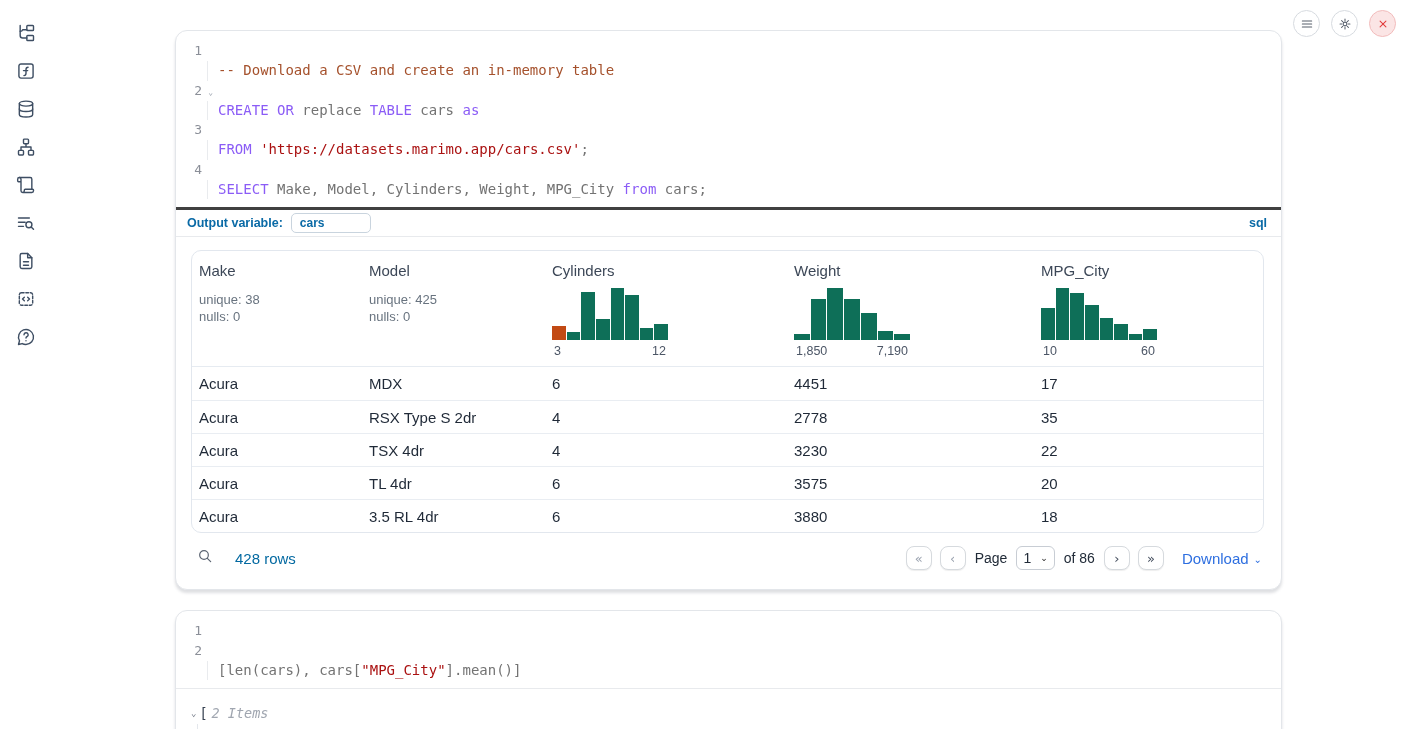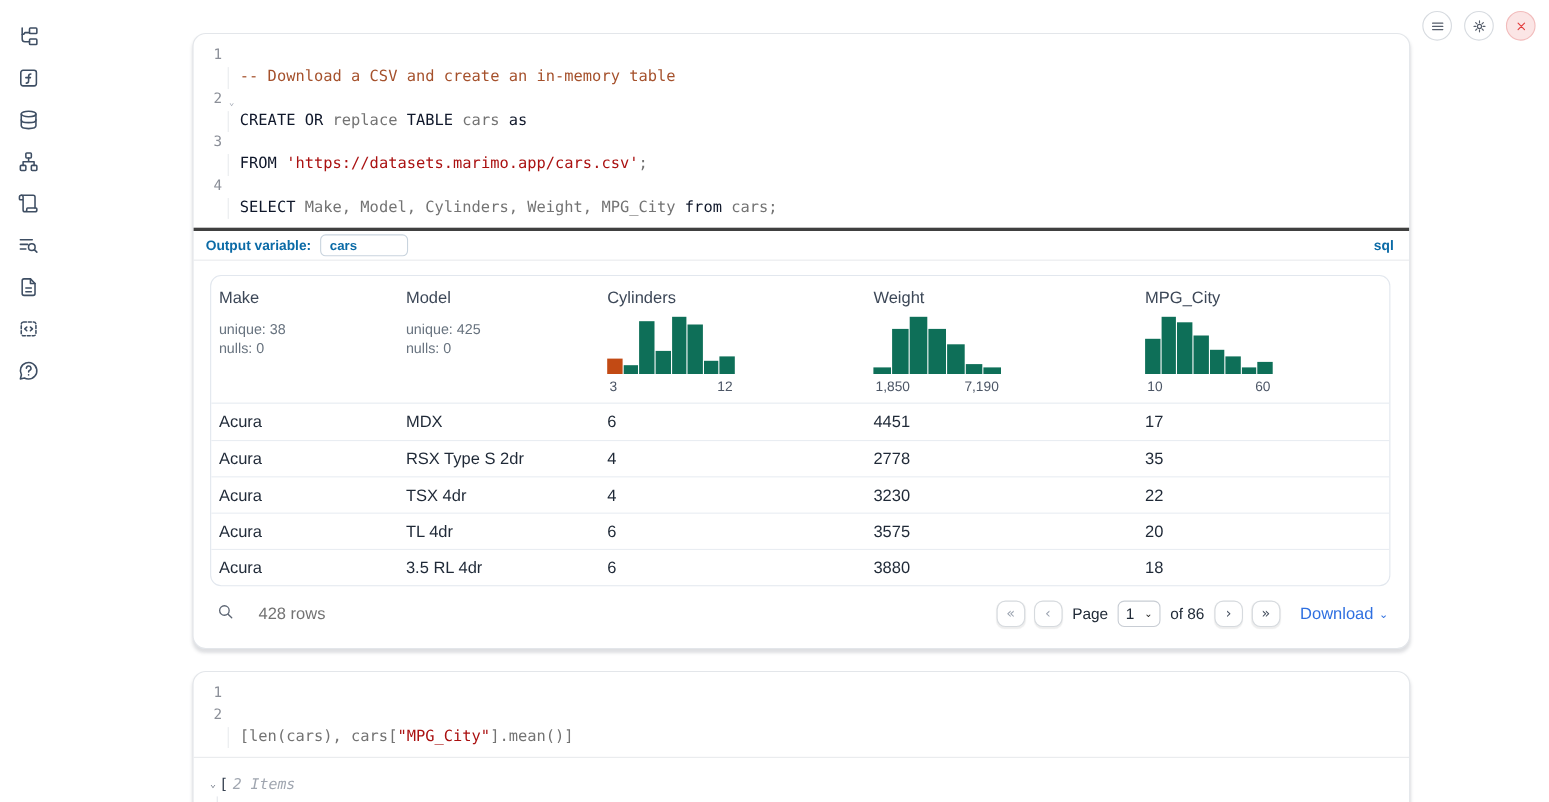--- a/index.html
+++ b/index.html
@@ -31,21 +31,21 @@
           box-shadow:0 3px 3px rgba(70,80,95,.18); }
   .cell + .cell { margin-top:20px; }
 
   .code-area { padding:10px 0 8px; }
   .code-line { display:flex; font-family:"DejaVu Sans Mono", monospace;
                font-size:14px; line-height:19.5px; }
   .ln { width:31px; flex:0 0 31px; text-align:right; color:#8b8f98; font-size:13px;
         padding-right:5px; position:relative; }
   .fold { position:absolute; right:-6px; top:2px; font-size:8px; color:#9aa2ae; }
   .lc { border-left:1px solid #e9ebee; padding-left:10px; white-space:pre; color:#24292e;margin-top:20px; }
-  .tok-kw { color:#0f172a; }
+  .tok-kw { color:#8b5cf6; }
   .tok-comment { color:#a5512c; }
   .tok-str { color:#aa1111; }
   .tok-plain { color:#737373; }
 
   
   .outvar-bar { height:30px; border-top:3px solid #404040; border-bottom:1px solid #e8eaed;
                 display:flex; align-items:center; padding:0 14px 0 11px; }
   .outvar-label { color:#0a6aa6; font-weight:bold; font-size:12.5px; }
   .outvar-input { width:80px; height:20px; margin-left:8px; border:1px solid #c9d4de;
                   border-radius:5px; color:#0a6aa6; font-weight:bold; font-size:12px;
@@ -67,21 +67,21 @@
   .hist-labels { display:flex; justify-content:space-between; font-size:12.5px;
                  color:#4c5666; margin-top:4px; padding:0 2px; }
   .trow { height:33px; align-items:center; font-size:15px; color:#1f2937; cursor:default; }
   .trow > div { padding-left:7px; }
   .trow + .trow { border-top:1px solid #e9edf2; }
 
   
   .table-footer { display:flex; align-items:center; padding:13px 2px 9px 6px; }
   .search-icon svg { width:16px; height:16px; stroke:#5b6472; fill:none; stroke-width:1.8;
                      stroke-linecap:round; cursor:pointer; }
-  .row-count { margin-left:22px; font-size:15px; color:#737373; }
+  .row-count { margin-left:22px; font-size:15px; color:#0369a1; }
   .pager { margin-left:auto; display:flex; align-items:center; gap:8px; }
   .pg-btn { width:26px; height:24px; border:1px solid #d6dade; border-radius:8px; background:#fff;
             box-shadow:0 1px 1px rgba(0,0,0,.07); display:flex; align-items:center; justify-content:center;
             font-size:13px; color:#444e5e; cursor:pointer; font-family:"DejaVu Sans", sans-serif; }
   .pg-btn.disabled { color:#9aa2af; }
   .pg-label { font-size:14px; color:#212b38; margin:0 1px; }
   .pg-select { height:24px; min-width:35px; border:1px solid #c8cdd4; border-radius:6px;
                display:flex; align-items:center; gap:9px; padding:0 6px; font-size:14px;
                color:#212b38; cursor:pointer; background:#fff; }
   .pg-select .chev { font-size:9px; color:#222; }

